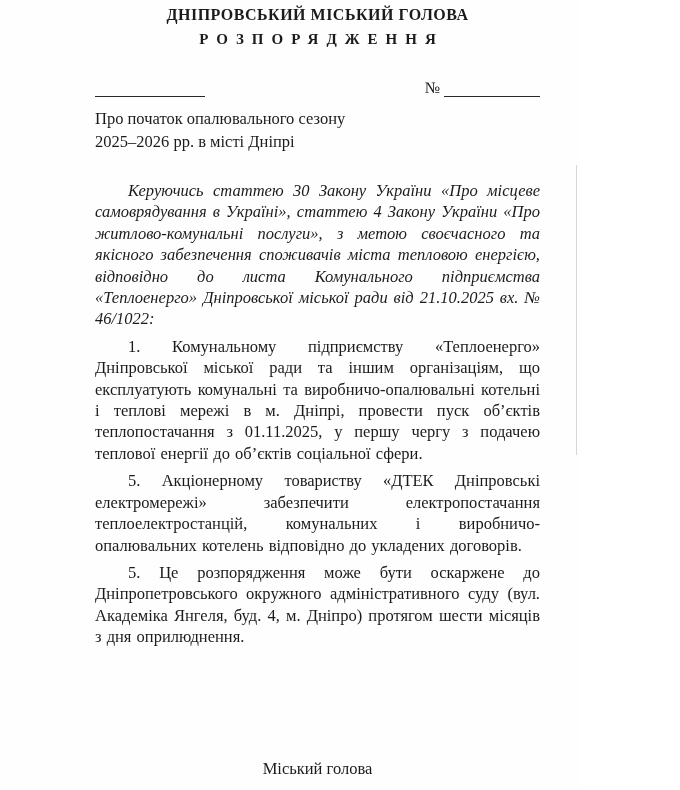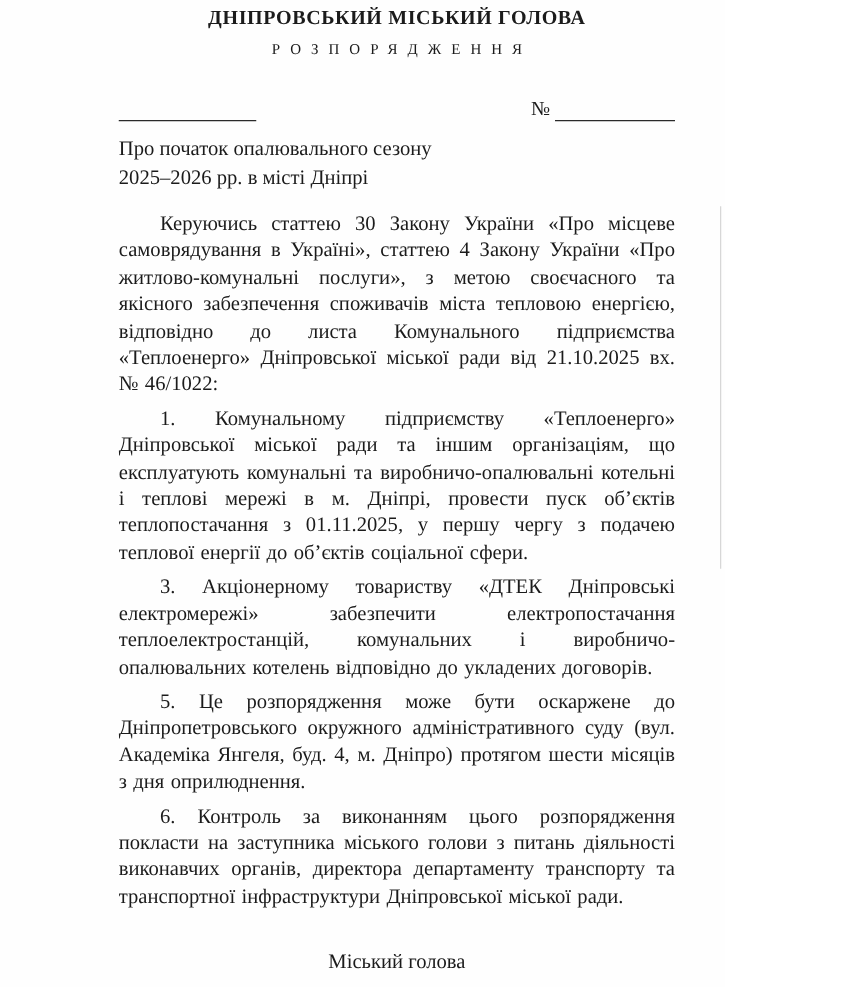--- a/index.html
+++ b/index.html
@@ -16,22 +16,22 @@
   }
   .doc-header { text-align: center; }
   .org {
     font-size: 16px;
     font-weight: bold;
     letter-spacing: 0.5px;
     line-height: 18px;
   }
   .doctype {
     margin-top: 5px;
-    font-size: 12px;
-    font-weight: normal;
+    font-size: 15px;
+    font-weight: bold;
     letter-spacing: 8px;
     padding-left: 8px; 
     line-height: 20px;
   }
   .ref-row {
     margin-top: 30px;
     height: 18px;
     display: flex;
     justify-content: space-between;
     align-items: flex-end;
@@ -51,21 +51,21 @@
     line-height: 23px;
   }
   .body-par {
     margin: 6px 0 0 0;
     font-size: 16.5px;
     line-height: 21.4px;
     text-align: justify;
     text-indent: 33px;
     word-spacing: 1px;
   }
-  .preamble { margin-top: 15px; }
+  .preamble { margin-top: 27px; font-style: italic; }
   .signature-row {
     position: absolute;
     left: 95px;
     right: 40px;
     bottom: 11px;
     display: flex;
     justify-content: center;
     font-size: 16.5px;
   }
   .scan-artifact {
@@ -98,26 +98,25 @@
   <div class="subject">
     <div>Про початок опалювального сезону</div>
     <div>2025–2026 рр. в місті Дніпрі</div>
   </div>
 
   <p class="body-par preamble">Керуючись статтею 30 Закону України «Про місцеве самоврядування в Україні», статтею 4 Закону України «Про житлово-комунальні послуги», з метою своєчасного та якісного забезпечення споживачів міста тепловою енергією, відповідно до листа Комунального підприємства «Теплоенерго» Дніпровської міської ради від 21.10.2025 вх. № 46/1022:</p>
 
   <p class="body-par">1. Комунальному підприємству «Теплоенерго» Дніпровської міської ради та іншим організаціям, що експлуатують комунальні та виробничо-опалювальні котельні і теплові мережі в м. Дніпрі, провести пуск об’єктів теплопостачання з 01.11.2025, у першу чергу з подачею теплової енергії до об’єктів соціальної сфери.</p>
 
 
-  <p class="body-par">3. Акціонерному товариству «ДТЕК Дніпровські електромережі» забезпечити електропостачання теплоелектростанцій, комунальних і виробничо-опалювальних котелень відповідно до укладених договорів.</p>
+  <p class="body-par">5. Акціонерному товариству «ДТЕК Дніпровські електромережі» забезпечити електропостачання теплоелектростанцій, комунальних і виробничо-опалювальних котелень відповідно до укладених договорів.</p>
 
 
   <p class="body-par">5. Це розпорядження може бути оскаржене до Дніпропетровського окружного адміністративного суду (вул. Академіка Янгеля, буд. 4, м. Дніпро) протягом шести місяців з дня оприлюднення.</p>
 
-  <p class="body-par">6. Контроль за виконанням цього розпорядження покласти на заступника міського голови з питань діяльності виконавчих органів, директора департаменту транспорту та транспортної інфраструктури Дніпровської міської ради.</p>
 
   <div class="signature-row">
     <span>Міський голова</span>
   </div>
 
   <div class="scan-artifact"></div>
 
 </div>
 
 </body></html>

